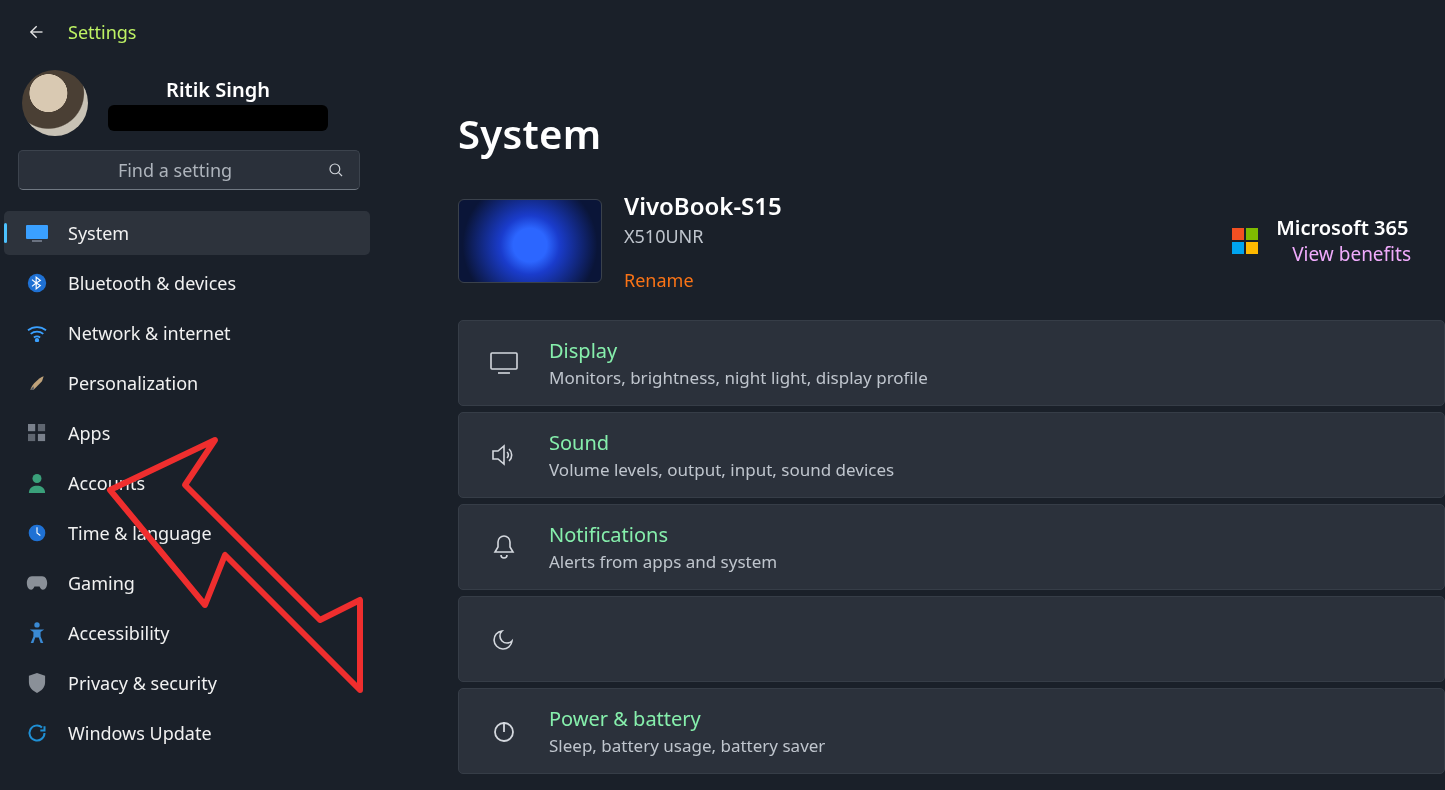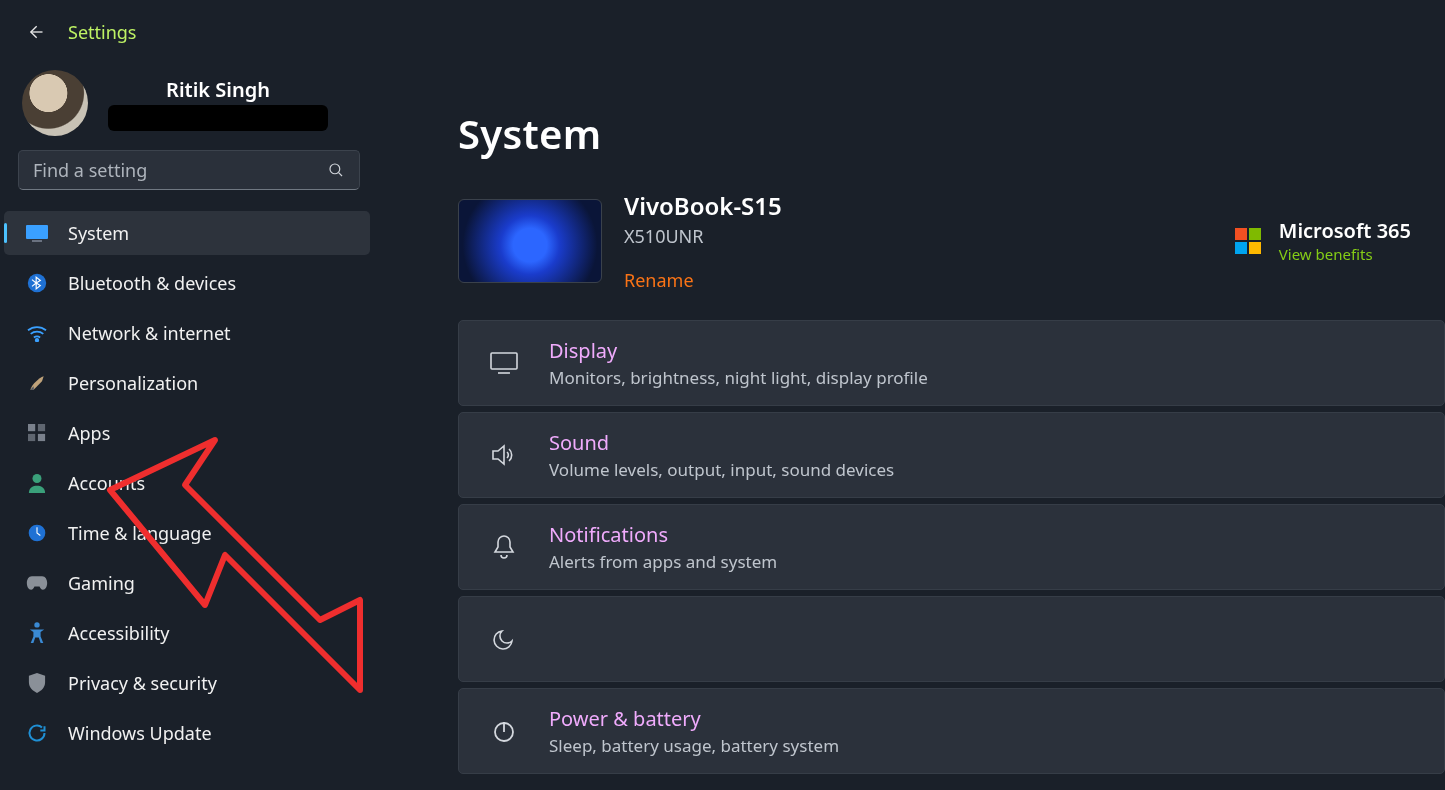--- a/index.html
+++ b/index.html
@@ -17,21 +17,21 @@
   
   .sidebar { width:378px; display:flex; flex-direction:column; padding-top:6px; }
   .profile { display:flex; align-items:center; padding:0 22px 14px 22px; }
   .avatar { width:66px; height:66px; border-radius:50%; background:radial-gradient(circle at 40% 35%,#d9c9b2 0 32%,#4a3f34 33% 60%,#c8c2b5 62% 100%); flex-shrink:0; }
   .profile-text { margin-left:20px;text-align:center; }
   .profile-name { font-size:20px; font-weight:600; }
   .profile-mask { width:220px; height:26px; background:#000; border-radius:6px; margin-top:2px; }
 
   .search-wrap { padding:0 18px 18px 18px; }
   .search { position:relative; background:#2a303a; border:1px solid #3c434d; border-bottom:1px solid #707882; border-radius:5px; height:40px; display:flex; align-items:center; padding:0 42px 0 14px; }
-  .search input { background:transparent; border:none; outline:none; color:#ffffff; font-size:18px; width:100%; }
+  .search input { background:transparent; border:none; outline:none; color:#ffffff; font-size:18px; width:100%;text-align:center; }
   .search input::placeholder { color:#aeb4bc; }
   .search-icon { position:absolute; right:14px; top:50%; transform:translateY(-50%); }
 
   .nav { display:flex; flex-direction:column; padding:0 8px 0 4px; }
   .nav-item { position:relative; display:flex; align-items:center; height:44px; padding-left:22px; border-radius:5px; cursor:pointer; margin:3px 0; }
   .nav-item.active { background:#2d333c; }
   .nav-item.active::before { content:""; position:absolute; left:0; top:12px; bottom:12px; width:3px; border-radius:2px; background:#4cc2ff; }
   .nav-icon { width:22px; height:22px; display:flex; align-items:center; justify-content:center; }
   .nav-label { font-size:18px; margin-left:20px; color:#f1f1f1; }
 
@@ -44,27 +44,27 @@
   .device-thumb { width:144px; height:84px; border-radius:6px; border:1px solid #3a414b; background:radial-gradient(circle at 50% 55%,#2c66ff 0 20%,#1a3ccc 35%,#0a1538 80%); position:relative; overflow:hidden; }
   .device-info { margin-left:22px; }
   .device-name { font-size:24px; font-weight:600; }
   .device-model { font-size:18px; color:#bfc5cd; margin-top:2px; }
   .device-rename { font-size:18px; color:#f97316; margin-top:20px; cursor:pointer; }
   .ms365 { display:flex; align-items:center;padding-left:31px; }
   .ms-logo { width:26px; height:26px; display:grid; grid-template-columns:1fr 1fr; grid-template-rows:1fr 1fr; gap:2px; margin-right:18px; }
   .ms-logo span:nth-child(1){background:#f25022;} .ms-logo span:nth-child(2){background:#7fba00;}
   .ms-logo span:nth-child(3){background:#00a4ef;} .ms-logo span:nth-child(4){background:#ffb900;}
   .ms-text .t1 { font-size:20px; font-weight:600; }
-  .ms-text .t2 { font-size:15px; color:#84cc16; }
+  .ms-text .t2 { font-size:19px; color:#f0abfc;margin-left:16px; }
 
   .cards { display:flex; flex-direction:column; gap:6px; }
   .card { background:#2b313b; border:1px solid #363d47; border-radius:5px; height:86px; display:flex; align-items:center; padding:0 28px; cursor:pointer; }
   .card-icon { width:34px; display:flex; justify-content:center; align-items:center; }
   .card-text { margin-left:28px; }
-  .card-title { font-size:20px; color:#f0abfc; }
+  .card-title { font-size:20px; color:#86efac; }
   .card-sub { font-size:17px; color:#bfc5cd; margin-top:2px; }
 
   
   .arrow-overlay { position:fixed; left:100px; top:430px; pointer-events:none; }
 
   svg { display:block; }
 </style>
 </head>
 <body>
 
@@ -285,21 +285,21 @@
 
       <div class="card">
         <span class="card-icon">
           <svg width="24" height="24" viewBox="0 0 24 24" fill="none" stroke="#d4d8de" stroke-width="1.8">
               <circle cx="12" cy="13" r="9"></circle>
               <path d="M12 3v10"></path>
             </svg>
         </span>
         <div class="card-text">
           <div class="card-title">Power &amp; battery</div>
-          <div class="card-sub">Sleep, battery usage, battery system</div>
+          <div class="card-sub">Sleep, battery usage, battery saver</div>
         </div>
       </div>
 
     </div>
   </main>
 </div>
 
 <div class="arrow-overlay">
   <svg width="290" height="290" viewBox="0 0 290 290">
     <path d="M 260 260 L 125 125 L 105 175 L 10 60 L 115 10 L 85 55 L 220 190 L 260 170 Z" fill="none" stroke="#ef2e2e" stroke-width="6" stroke-linejoin="round"></path>

